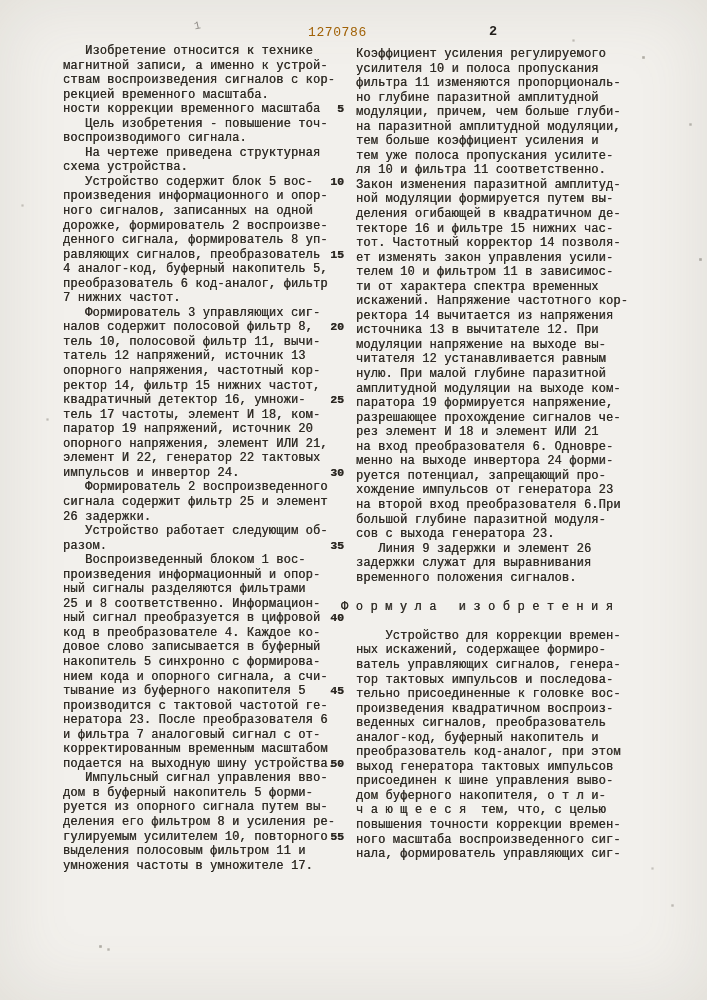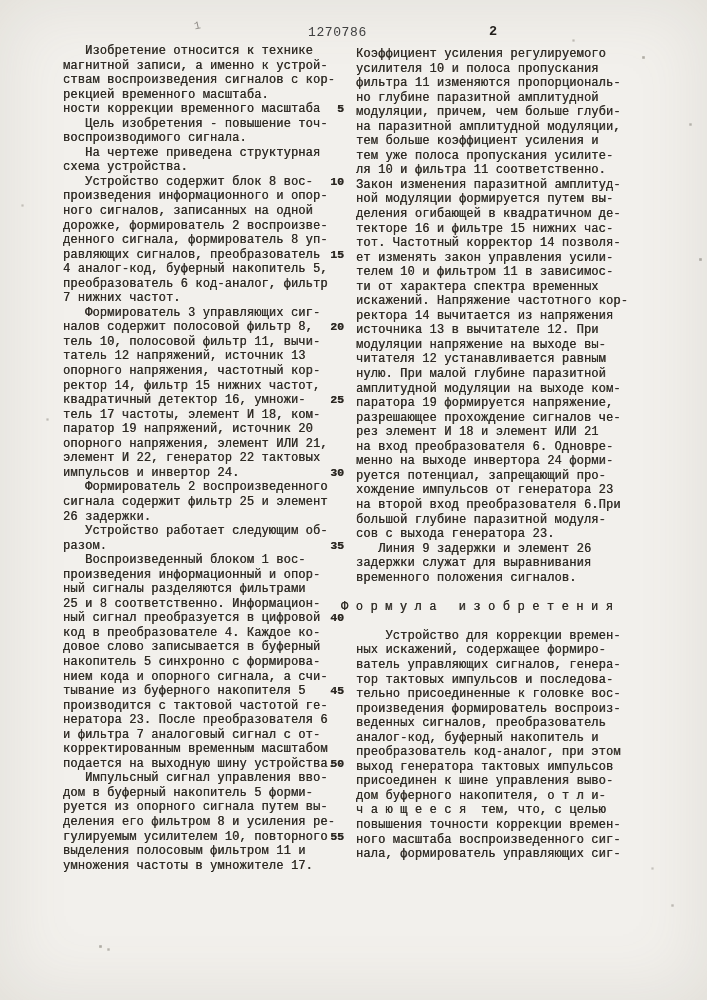--- a/index.html
+++ b/index.html
@@ -19,21 +19,21 @@
     left: 194px; top: 20px;
     font-size: 11px;
     opacity: 0.5;
     transform: rotate(-12deg);
   }
   .hdr-patent-no {
     position: absolute;
     left: 308px; top: 25px;
     font-size: 13px;
     letter-spacing: 0.6px;
-    color: #404040;
+    color: #a16207;
   }
   .hdr-pg-right {
     position: absolute;
     left: 489px; top: 24px;
     font-size: 13.5px;
     font-weight: bold;
     color: #221f1b;
   }
   .col {
     position: absolute;
@@ -95,21 +95,21 @@
   <div class="col col-left" id="col-left">
       <div class="line">   Изобретение относится к технике</div>
       <div class="line">магнитной записи, а именно к устрой-</div>
       <div class="line">ствам воспроизведения сигналов с кор-</div>
       <div class="line">рекцией временного масштаба.</div>
       <div class="line">ности коррекции временного масштаба</div>
       <div class="line">   Цель изобретения - повышение точ-</div>
       <div class="line">воспроизводимого сигнала.</div>
       <div class="line">   На чертеже приведена структурная</div>
       <div class="line">схема устройства.</div>
-      <div class="line">   Устройство содержит блок 8 вос-</div>
+      <div class="line">   Устройство содержит блок 5 вос-</div>
       <div class="line">произведения информационного и опор-</div>
       <div class="line">ного сигналов, записанных на одной</div>
       <div class="line">дорожке, формирователь 2 воспроизве-</div>
       <div class="line">денного сигнала, формирователь 8 уп-</div>
       <div class="line">равляющих сигналов, преобразователь</div>
       <div class="line">4 аналог-код, буферный накопитель 5,</div>
       <div class="line">преобразователь 6 код-аналог, фильтр</div>
       <div class="line">7 нижних частот.</div>
       <div class="line">   Формирователь 3 управляющих сиг-</div>
       <div class="line">налов содержит полосовой фильтр 8,</div>
@@ -205,21 +205,21 @@
       <div class="line">задержки служат для выравнивания</div>
       <div class="line">временного положения сигналов.</div>
       <div class="line"></div>
       <div class="line formula-heading">Ф о р м у л а   и з о б р е т е н и я</div>
       <div class="line"></div>
       <div class="line">    Устройство для коррекции времен-</div>
       <div class="line">ных искажений, содержащее формиро-</div>
       <div class="line">ватель управляющих сигналов, генера-</div>
       <div class="line">тор тактовых импульсов и последова-</div>
       <div class="line">тельно присоединенные к головке вос-</div>
-      <div class="line">произведения формирователь воспроиз-</div>
+      <div class="line">произведения квадратичном воспроиз-</div>
       <div class="line">веденных сигналов, преобразователь</div>
       <div class="line">аналог-код, буферный накопитель и</div>
       <div class="line">преобразователь код-аналог, при этом</div>
       <div class="line">выход генератора тактовых импульсов</div>
       <div class="line">присоединен к шине управления выво-</div>
       <div class="line">дом буферного накопителя, о т л и-</div>
       <div class="line">ч а ю щ е е с я  тем, что, с целью</div>
       <div class="line">повышения точности коррекции времен-</div>
       <div class="line">ного масштаба воспроизведенного сиг-</div>
       <div class="line">нала, формирователь управляющих сиг-</div>

